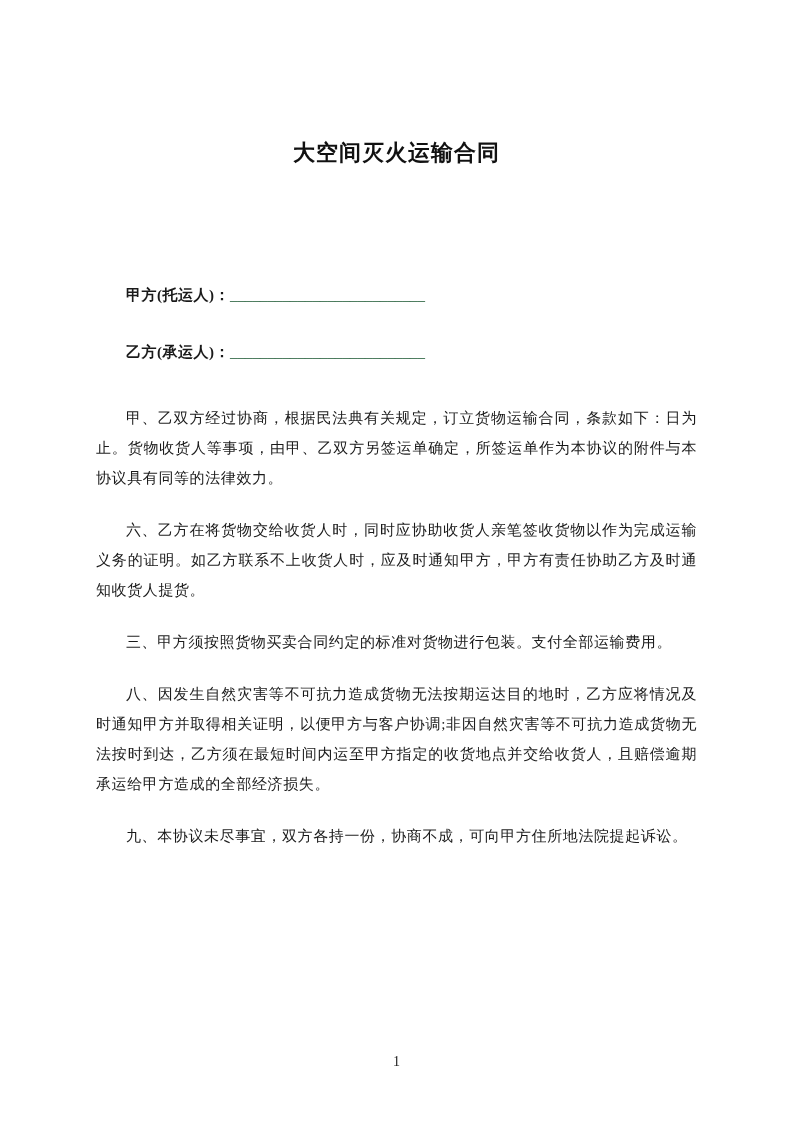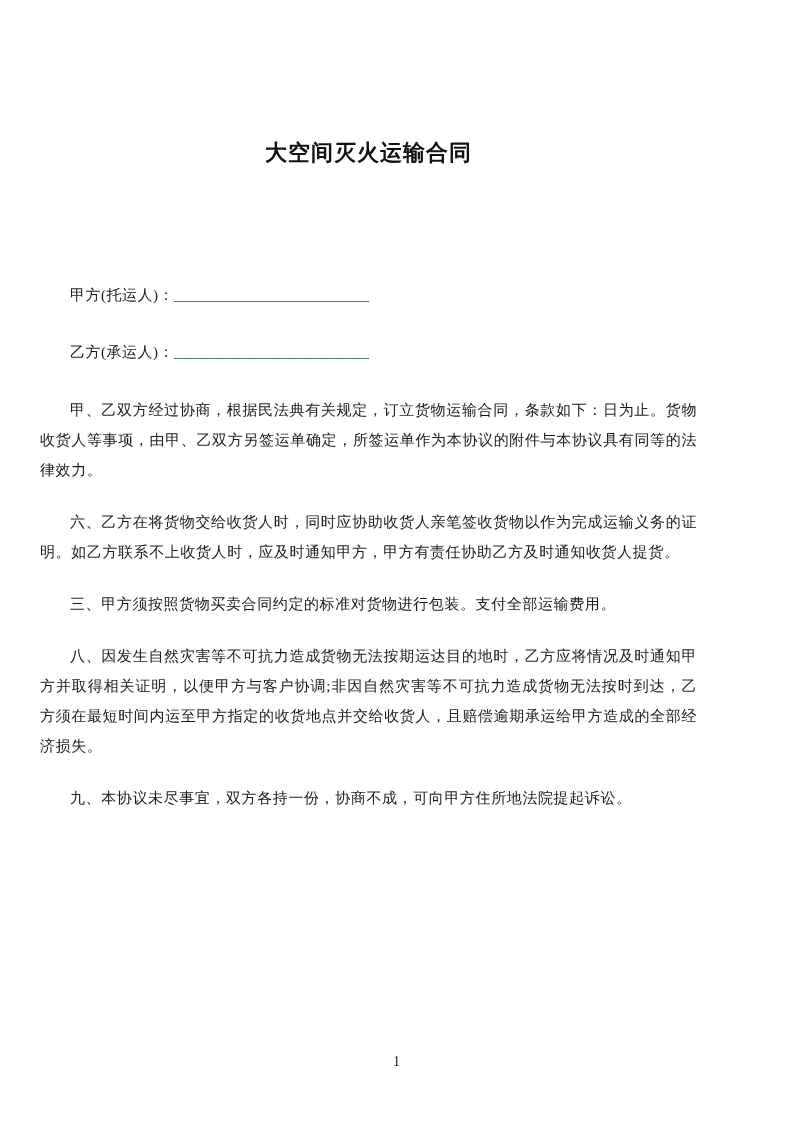--- a/index.html
+++ b/index.html
@@ -7,21 +7,21 @@
     padding: 0;
     background: #ffffff;
   }
   .page {
     position: relative;
     width: 793px;
     height: 1122px;
     margin: 0 auto;
     background: #ffffff;
     box-sizing: border-box;
-    padding: 138px 96px 0 40px;
+    padding: 138px 96px 0 96px;
     font-family: "Liberation Serif", "DejaVu Serif", serif;
     color: #1a1a1a;
     overflow: hidden;
   }
   .doc-title {
     margin: 0 0 112px 0;
     text-align: center;
     font-size: 22px;
     font-weight: bold;
     letter-spacing: 1px;
@@ -29,29 +29,29 @@
     font-family: "Liberation Sans", "DejaVu Sans", sans-serif;
   }
   .party-line {
     font-size: 15px;
     line-height: 30px;
     margin: 0 0 27px 0;
     text-indent: 2em;
     white-space: nowrap;
   }
   .party-label {
-    font-weight: normal;
+    font-weight: bold;
     letter-spacing: 0.5px;
   }
   .party-blank {
     letter-spacing: 0;
     color: #14532d;
   }
   .clauses {
-    margin-top: 28px;
+    margin-top: 36px;
   }
   .clause {
     margin: 0 0 22px 0;
     font-size: 15px;
     line-height: 30px;
     text-align: justify;
     text-indent: 2em;
     letter-spacing: 0.6px;
     color: #1a1a1a;
   }

